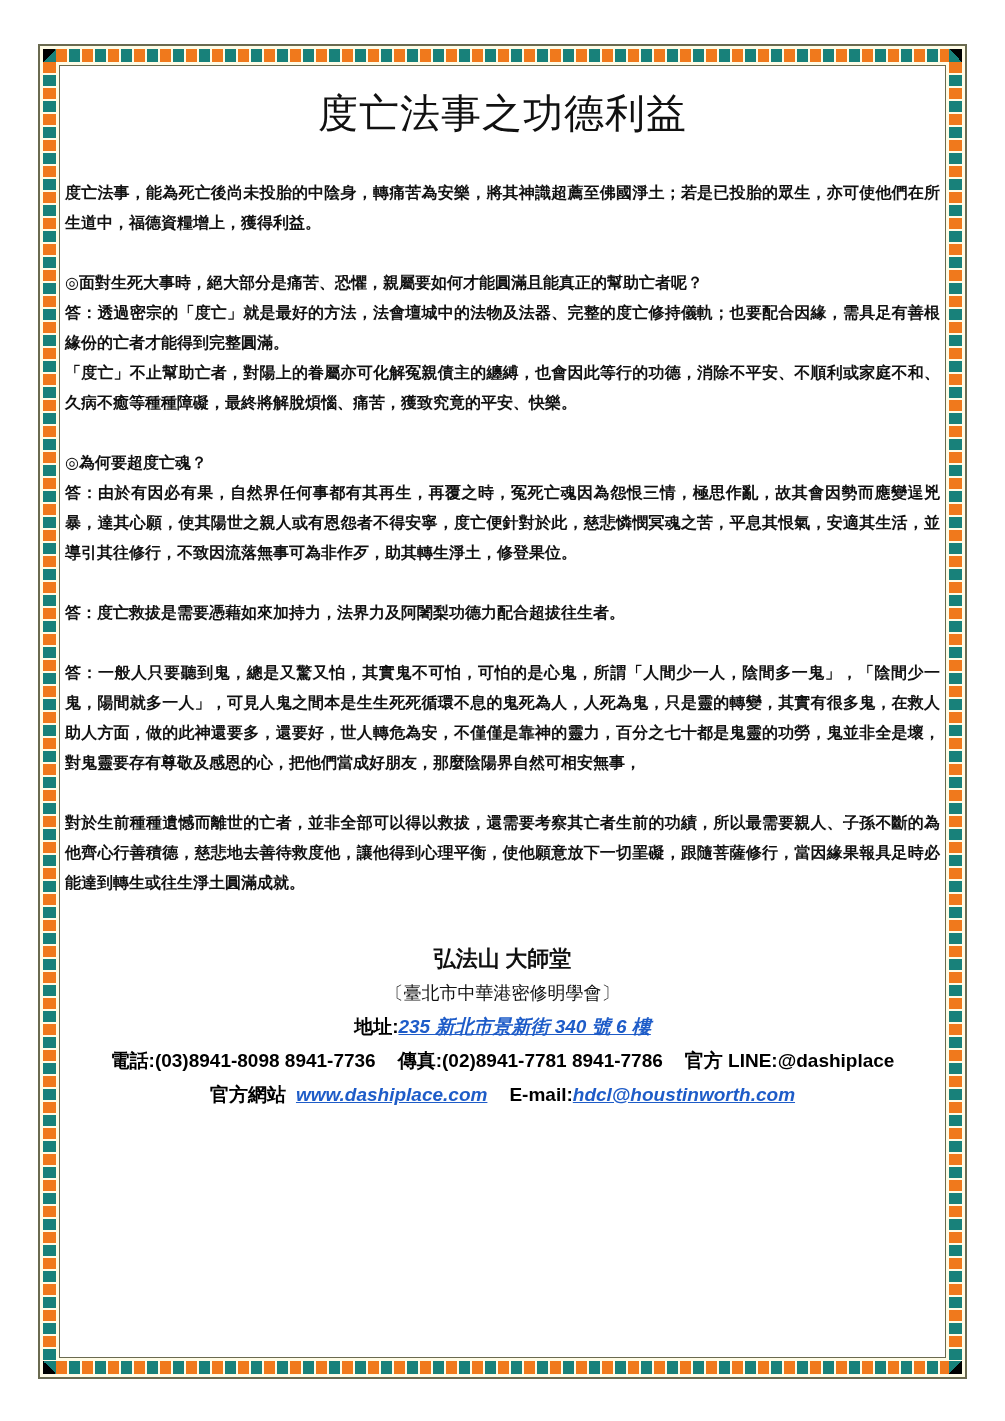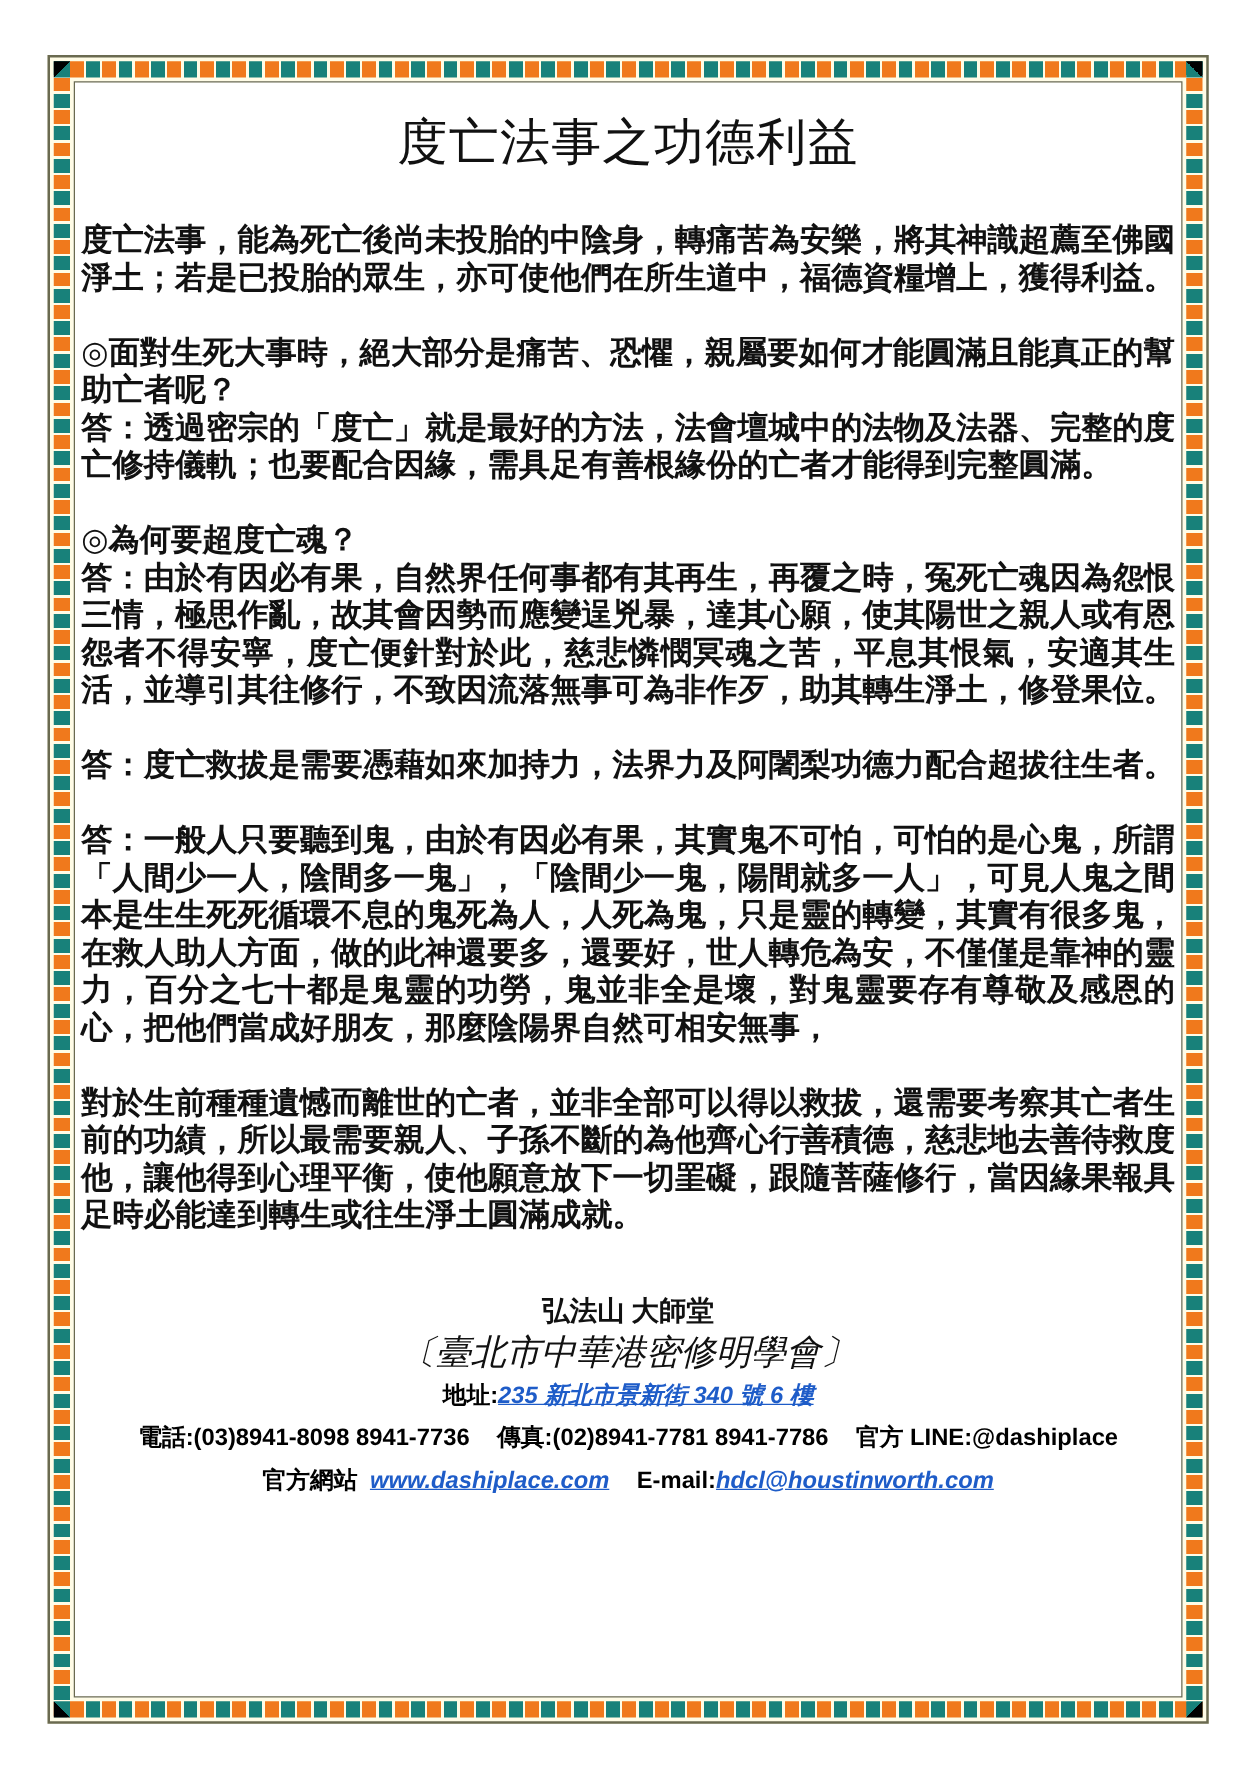--- a/index.html
+++ b/index.html
@@ -64,35 +64,35 @@
   
   .doc-title{
     margin-top:24px;
     text-align:center;
     font-size:40px;
     font-weight:normal;
     letter-spacing:1px;
     line-height:48px;
   }
   .para{
-    font-size:25px;
+    font-size:16px;
     line-height:30px;
     font-weight:bold;
     text-align:justify;
     text-justify:inter-ideograph;
   }
   .para.first{margin-top:40px;}
   .spacer{height:30px;}
   
   .footer{margin-top:14px;text-align:center;}
   .org-name{
     font-size:22px;line-height:34px;font-weight:bold;
   }
   .org-sub{
-    font-size:28px;line-height:34px;font-weight:normal;font-style:italic;
+    font-size:18px;line-height:34px;font-weight:normal;
   }
   .contact{
     font-family:"Liberation Sans","DejaVu Sans",sans-serif;
     font-weight:bold;
     font-size:19px;
     line-height:34px;
     color:#000;
   }
   .link{
     color:var(--link-blue);
@@ -121,30 +121,31 @@
     <div class="inner">
       <div class="content">
 
         <h1 class="doc-title">度亡法事之功德利益</h1>
 
         <p class="para first">度亡法事，能為死亡後尚未投胎的中陰身，轉痛苦為安樂，將其神識超薦至佛國淨土；若是已投胎的眾生，亦可使他們在所生道中，福德資糧增上，獲得利益。</p>
         <div class="spacer"></div>
 
         <p class="para">◎面對生死大事時，絕大部分是痛苦、恐懼，親屬要如何才能圓滿且能真正的幫助亡者呢？</p>
         <p class="para">答：透過密宗的「度亡」就是最好的方法，法會壇城中的法物及法器、完整的度亡修持儀軌；也要配合因緣，需具足有善根緣份的亡者才能得到完整圓滿。</p>
+        <p class="para">「度亡」不止幫助亡者，對陽上的眷屬亦可化解冤親債主的纏縛，也會因此等行的功德，消除不平安、不順利或家庭不和、久病不癒等種種障礙，最終將解脫煩惱、痛苦，獲致究竟的平安、快樂。</p>
         <div class="spacer"></div>
 
         <p class="para">◎為何要超度亡魂？</p>
         <p class="para">答：由於有因必有果，自然界任何事都有其再生，再覆之時，冤死亡魂因為怨恨三情，極思作亂，故其會因勢而應變逞兇暴，達其心願，使其陽世之親人或有恩怨者不得安寧，度亡便針對於此，慈悲憐憫冥魂之苦，平息其恨氣，安適其生活，並導引其往修行，不致因流落無事可為非作歹，助其轉生淨土，修登果位。</p>
         <div class="spacer"></div>
 
         <p class="para">答：度亡救拔是需要憑藉如來加持力，法界力及阿闍梨功德力配合超拔往生者。</p>
         <div class="spacer"></div>
 
-        <p class="para">答：一般人只要聽到鬼，由於有因必有果，其實鬼不可怕，可怕的是心鬼，所謂「人間少一人，陰間多一鬼」，「陰間少一鬼，陽間就多一人」，可見人鬼之間本是生生死死循環不息的鬼死為人，人死為鬼，只是靈的轉變，其實有很多鬼，在救人助人方面，做的此神還要多，還要好，世人轉危為安，不僅僅是靠神的靈力，百分之七十都是鬼靈的功勞，鬼並非全是壞，對鬼靈要存有尊敬及感恩的心，把他們當成好朋友，那麼陰陽界自然可相安無事，</p>
+        <p class="para">答：一般人只要聽到鬼，總是又驚又怕，其實鬼不可怕，可怕的是心鬼，所謂「人間少一人，陰間多一鬼」，「陰間少一鬼，陽間就多一人」，可見人鬼之間本是生生死死循環不息的鬼死為人，人死為鬼，只是靈的轉變，其實有很多鬼，在救人助人方面，做的此神還要多，還要好，世人轉危為安，不僅僅是靠神的靈力，百分之七十都是鬼靈的功勞，鬼並非全是壞，對鬼靈要存有尊敬及感恩的心，把他們當成好朋友，那麼陰陽界自然可相安無事，</p>
         <div class="spacer"></div>
 
         <p class="para">對於生前種種遺憾而離世的亡者，並非全部可以得以救拔，還需要考察其亡者生前的功績，所以最需要親人、子孫不斷的為他齊心行善積德，慈悲地去善待救度他，讓他得到心理平衡，使他願意放下一切罣礙，跟隨菩薩修行，當因緣果報具足時必能達到轉生或往生淨土圓滿成就。</p>
         <div class="spacer"></div>
 
 
         <div class="footer">
           <div class="org-name">弘法山 大師堂</div>
           <div class="org-sub">〔臺北市中華港密修明學會〕</div>
 

